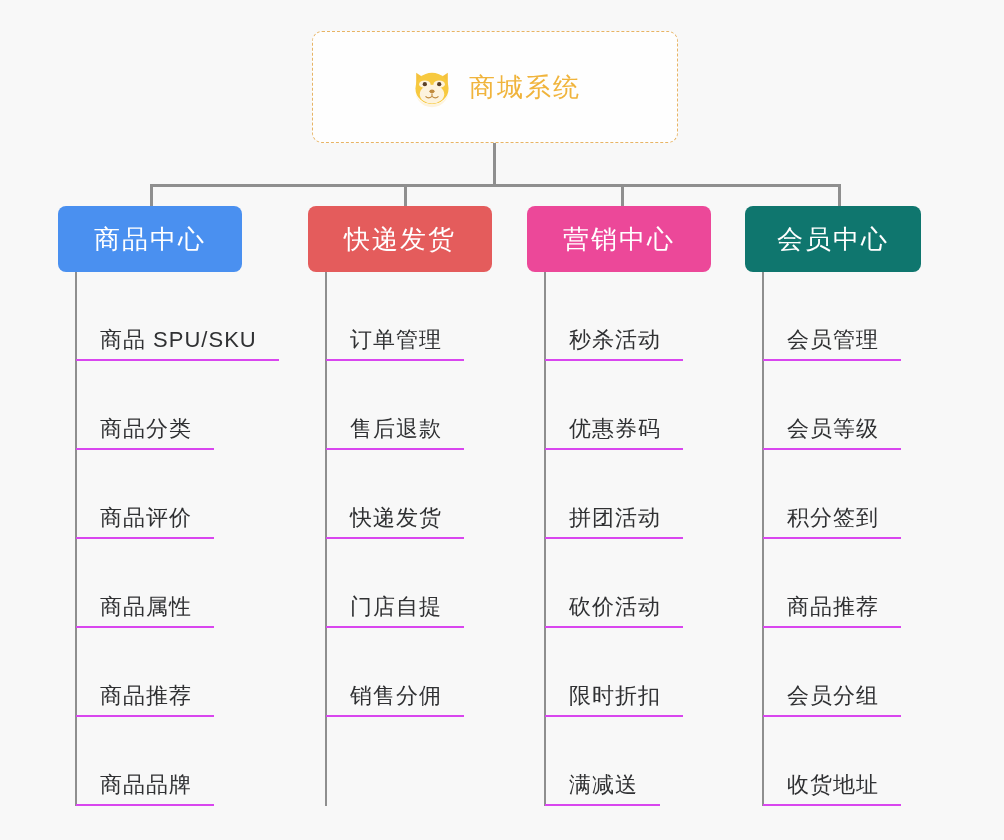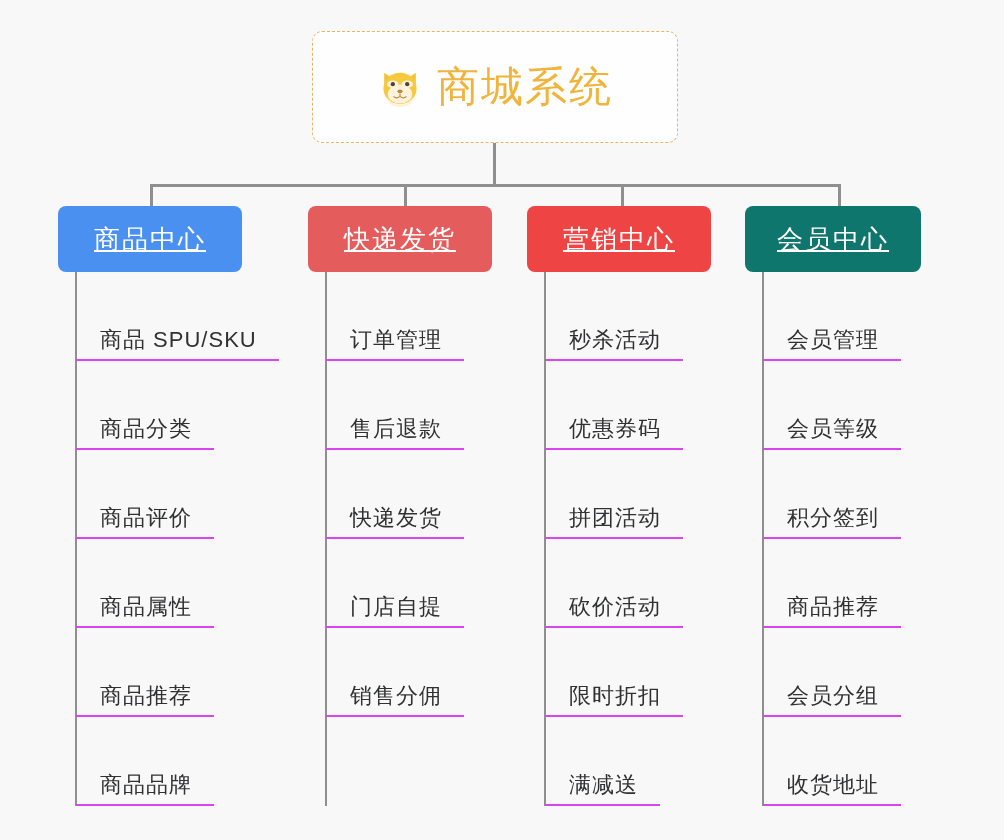--- a/index.html
+++ b/index.html
@@ -38,21 +38,21 @@
     gap: 14px;
   }
   .root-emoji {
     width: 46px;
     height: 46px;
     position: relative;
     flex: 0 0 auto;
   }
   .root-emoji svg { display: block; }
   .root-title {
-    font-size: 42px;
+    font-size: 26px;
     color: #f0b43c;
     letter-spacing: 2px;
     line-height: 1;
     white-space: nowrap;
   }
 
   
   .conn {
     position: absolute;
     background: #8f8f8f;
@@ -84,21 +84,20 @@
     box-sizing: border-box;
     height: 66px;
     border-radius: 8px;
     display: flex;
     align-items: center;
     justify-content: center;
     color: #ffffff;
     font-size: 26px;
     letter-spacing: 2px;
     white-space: nowrap;
-    text-decoration: underline;
   }
 
   .leaf-list {
     position: relative;
     margin-top: 0;
     padding-left: 18px;
   }
   
   .leaf-spine {
     position: absolute;
@@ -204,21 +203,21 @@
           </div>
           <div class="leaf">
             <span class="leaf-inner">门店自提</span>
           </div>
           <div class="leaf">
             <span class="leaf-inner">销售分佣</span>
           </div>
         </div>
       </div>
       <div class="column" style="left: 527px; width: 184px;">
-        <div class="col-header" style="background: #ef4444; width: 184px;">营销中心</div>
+        <div class="col-header" style="background: #ec4899; width: 184px;">营销中心</div>
         <div class="leaf-list">
           <div class="leaf-spine" style="background: rgb(143, 143, 143); height: 534px;"></div>
           <div class="leaf">
             <span class="leaf-inner">秒杀活动</span>
           </div>
           <div class="leaf">
             <span class="leaf-inner">优惠券码</span>
           </div>
           <div class="leaf">
             <span class="leaf-inner">拼团活动</span>

